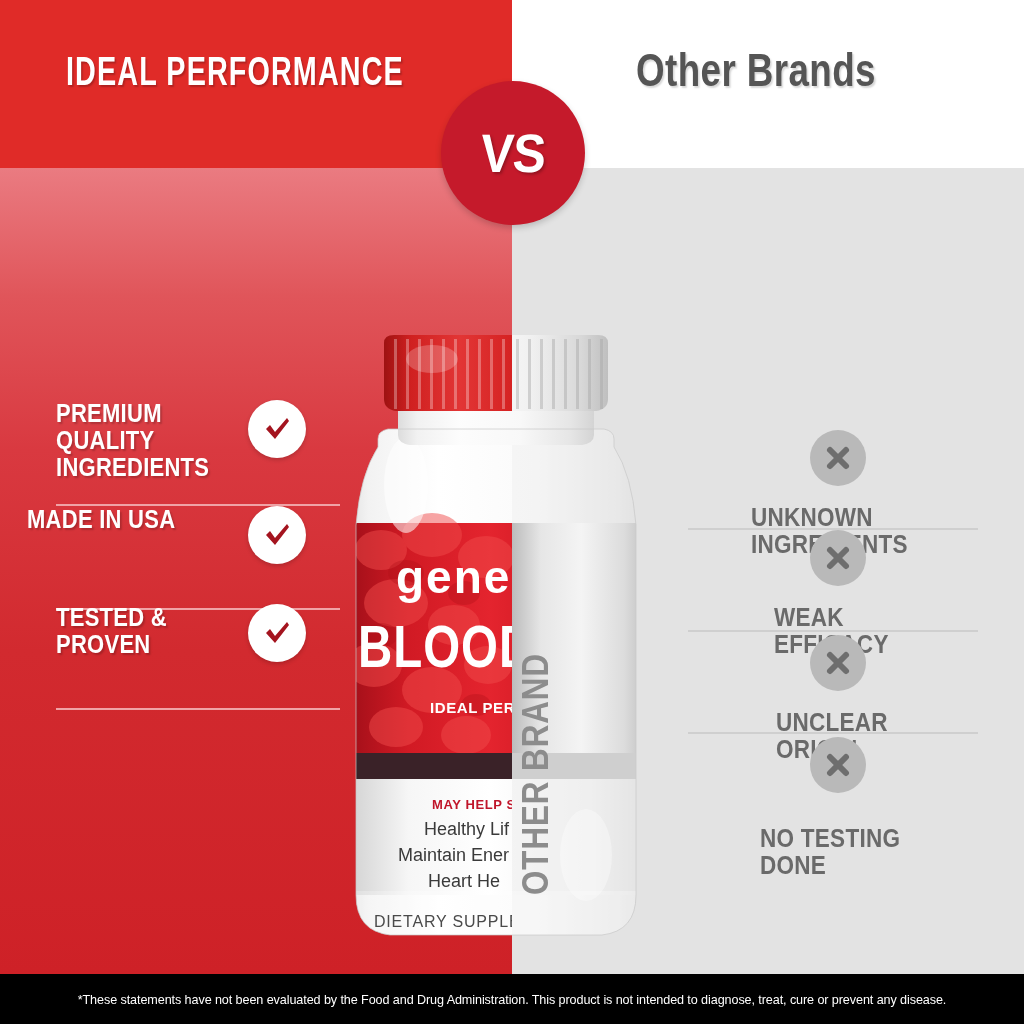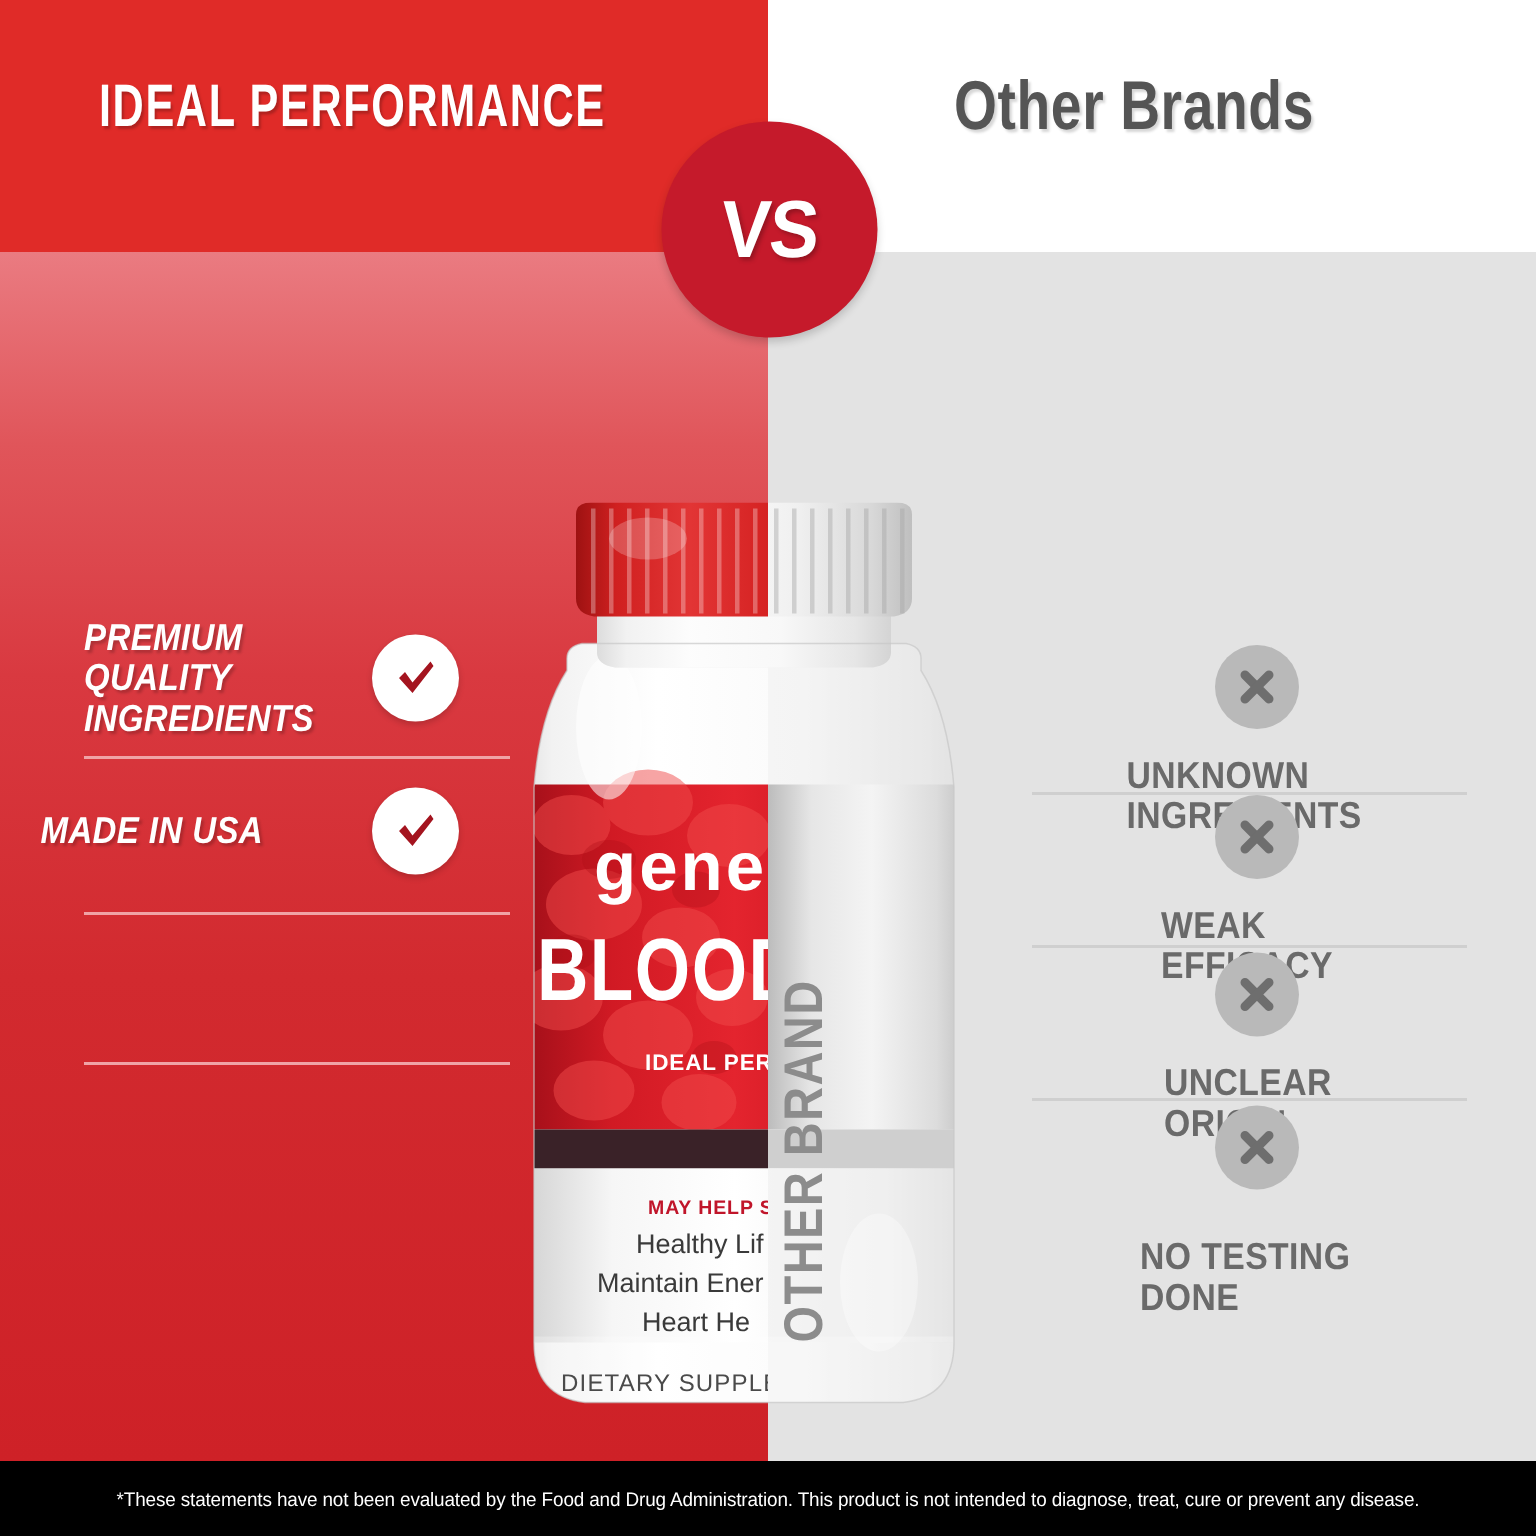--- a/index.html
+++ b/index.html
@@ -112,26 +112,25 @@
   
   .feat-list-left {
     position: absolute;
     left: 0; top: 400px;
     width: 340px;
     z-index: 30;
   }
   .feat-row-left {
     position: relative;
     display: flex;
-    align-items: center;
+    align-items: flex-start;
     justify-content: space-between;
     padding: 0 34px 0 56px;
     box-sizing: border-box;
     width: 340px;
-    font-style: italic;
   }
   .feat-label-left {
     color: #FFFFFF;
     font-size: 25px;
     line-height: 27px;
     font-weight: bold;
     letter-spacing: 0.3px;
     transform: scaleX(0.88);
     transform-origin: left center;
     text-shadow: 2px 2px 2px rgba(0,0,0,0.2);
@@ -425,20 +424,29 @@
     <div class="feat-row-left" style="height:96px;margin-top:2px;padding-left:27px;">
       <div class="feat-label-left">MADE IN USA</div>
       <div class="check-circle">
         <svg width="34" height="34" viewBox="0 0 34 34">
           <path d="M6,17 L10,13 L15,20 L27,6 L29,9 L15,27 Z" fill="#A4141F"></path>
         </svg>
       </div>
     </div>
     <div class="sep-left" style="top:308px;"></div>
 
+    <div class="feat-row-left" style="height:100px;margin-top:2px;">
+      <div class="feat-label-left">TESTED &amp;
+PROVEN</div>
+      <div class="check-circle">
+        <svg width="34" height="34" viewBox="0 0 34 34">
+          <path d="M6,17 L10,13 L15,20 L27,6 L29,9 L15,27 Z" fill="#A4141F"></path>
+        </svg>
+      </div>
+    </div>
 
   </div>
 
   <div class="feat-list-right">
 
     <div class="feat-row-right" style="height:98px;">
       <div class="x-circle">
         <svg width="30" height="30" viewBox="0 0 30 30">
           <g stroke="#6E6E6E" stroke-width="6" stroke-linecap="round">
             <line x1="7" y1="7" x2="23" y2="23"></line>

